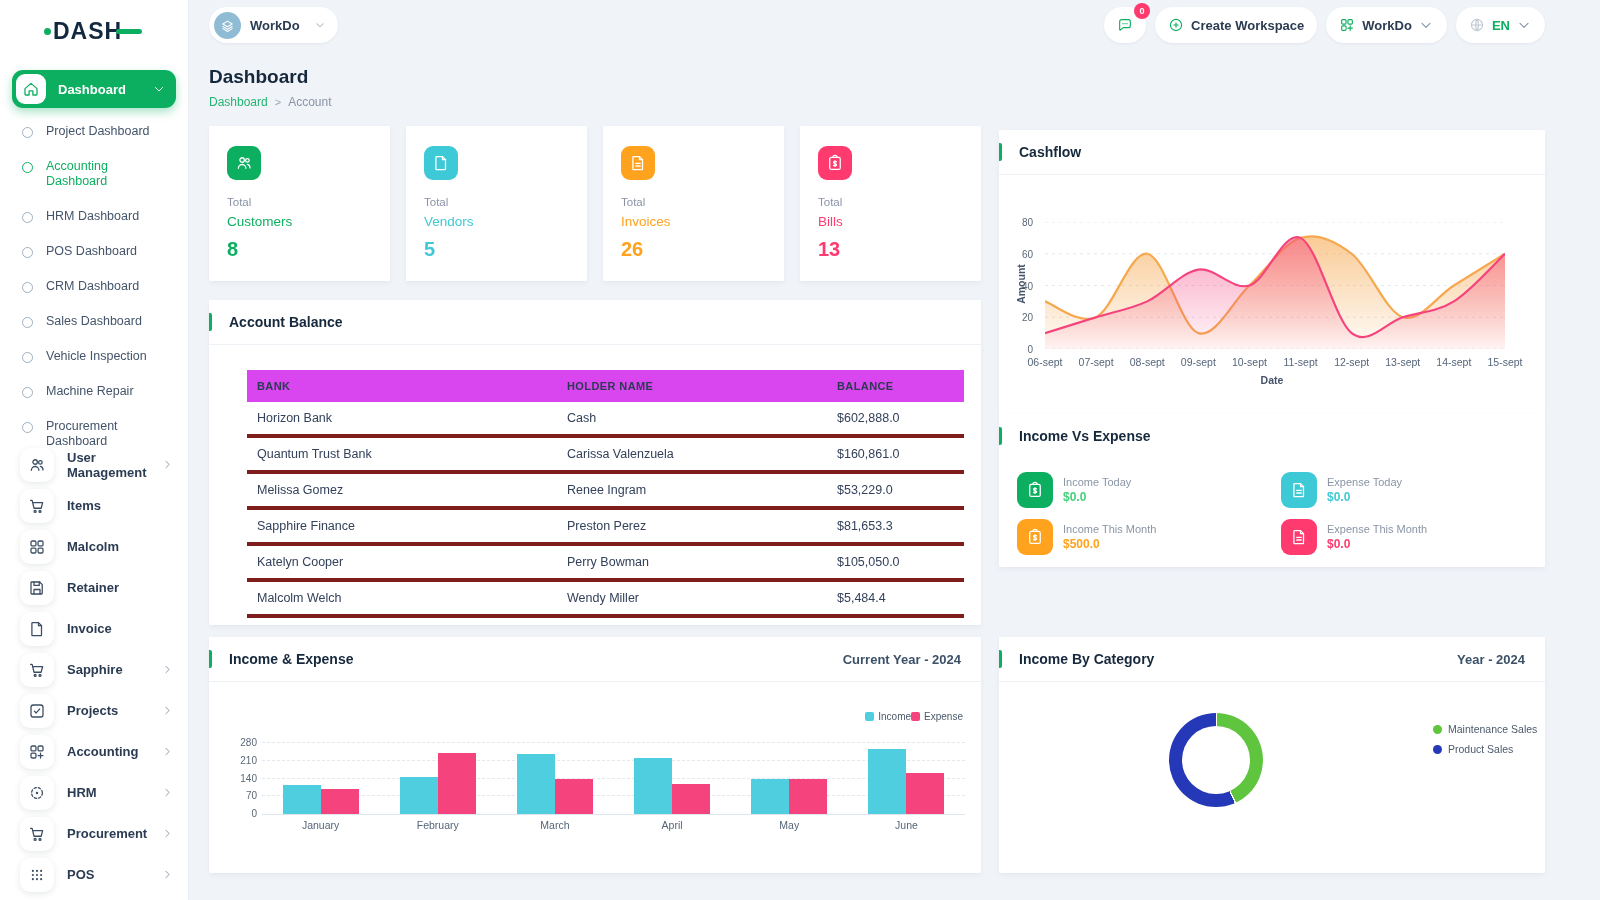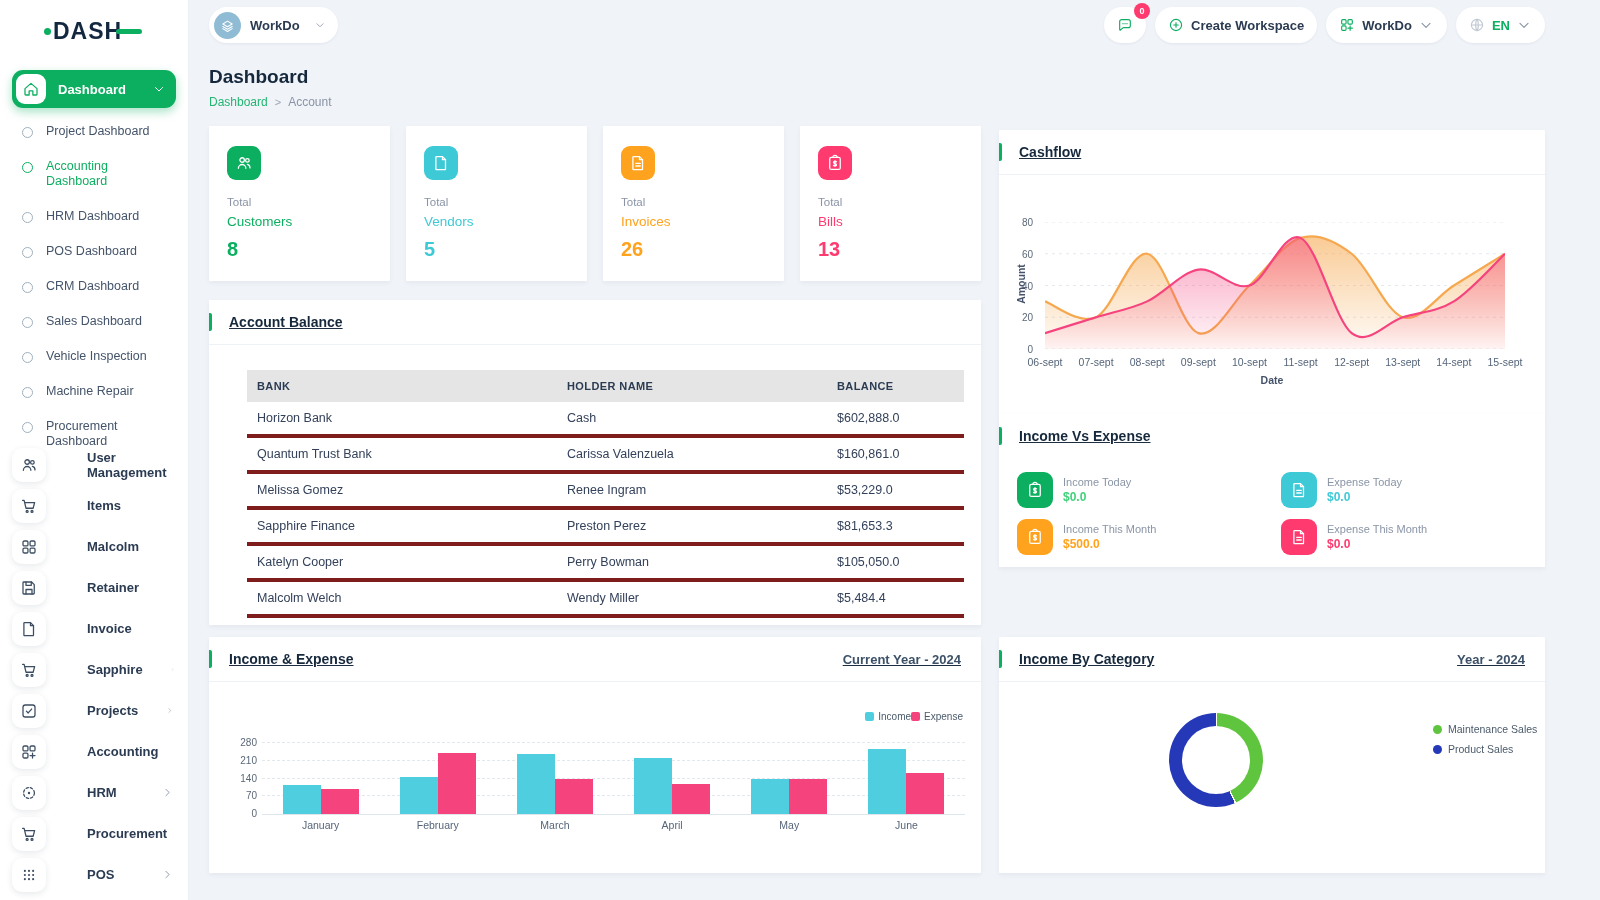--- a/index.html
+++ b/index.html
@@ -22,21 +22,21 @@
                align-items:center;justify-content:center;color:#0caf60;}
   .active-pill .lbl{flex:1;margin-left:12px;color:#fff;font-size:13px;font-weight:700;}
   .active-pill .chev{color:#fff;width:14px;height:14px;}
   .subitems{position:absolute;left:0;top:114px;width:188px;}
   .subitem{display:flex;align-items:flex-start;padding:10px 10px 10px 22px;cursor:pointer;}
   .subdot{width:9px;height:9px;border-radius:50%;border:1.5px solid #9fb0bf;margin-top:3px;flex:none;}
   .subitem.on .subdot{border-color:#0caf60;}
   .sublabel{margin-left:13px;font-size:12.5px;color:#44546a;line-height:15px;width:122px;}
   .subitem.on .sublabel{color:#0caf60;}
   .navitems{position:absolute;left:0;top:444px;width:188px;}
-  .navitem{display:flex;align-items:center;height:41px;padding:0 14px 0 12px;cursor:pointer;gap:28px;}
+  .navitem{display:flex;align-items:center;height:41px;padding:0 14px 0 20px;cursor:pointer;}
   .navicon{width:34px;height:34px;border-radius:10px;background:#fff;display:flex;align-items:center;
            justify-content:center;color:#3d4e63;box-shadow:0 2px 6px rgba(20,35,60,.10);flex:none;}
   .navlabel{flex:1;margin-left:13px;font-size:13px;font-weight:700;color:#2b3b52;}
   .navitem .chev{width:13px;height:13px;color:#8a95a6;visibility:hidden;}
   .navitem.exp .chev{visibility:visible;}
 
   
   .ws-pill{position:absolute;left:209px;top:7px;height:36px;background:#fff;border-radius:18px;
            display:flex;align-items:center;padding:0 12px 0 5px;box-shadow:0 1px 3px rgba(20,35,60,.06);cursor:pointer;}
   .ws-avatar{width:27px;height:27px;border-radius:50%;background:#8fbcd4;color:#fff;display:flex;
@@ -53,40 +53,40 @@
   .chev-sm{width:12px;height:12px;color:#8a95a6;margin-left:6px;}
 
   
   .page-title{position:absolute;left:209px;top:66px;font-size:19px;font-weight:700;color:#16283c;}
   .breadcrumb{position:absolute;left:209px;top:95px;font-size:12px;display:flex;align-items:center;gap:7px;}
   .bc-root{color:#23b571;cursor:pointer;}
   .bc-sep{color:#9aa5b5;font-size:11px;}
   .bc-cur{color:#8a94a6;}
 
   
-  .card{position:absolute;background:#fff;border-radius:1px;box-shadow:0 2px 5px rgba(20,35,60,.05);text-decoration:underline;}
+  .card{position:absolute;background:#fff;border-radius:1px;box-shadow:0 2px 5px rgba(20,35,60,.05);}
   .card-head{position:relative;height:44px;display:flex;align-items:center;padding:0 20px;
              border-bottom:1px solid #eef1f5;}
   .card-head::before{content:"";position:absolute;left:0;top:13px;width:3px;height:18px;background:#0caf60;
              border-radius:0 2px 2px 0;}
   .card-title{font-size:14px;font-weight:700;color:#16283c;flex:1;}
   .card-sub{font-size:13px;font-weight:700;color:#3c5168;}
 
   
   .stat{width:181px;height:155px;top:126px;}
   .stat .box{position:absolute;left:18px;top:20px;width:34px;height:34px;border-radius:9px;color:#fff;
              display:flex;align-items:center;justify-content:center;}
   .stat .total{position:absolute;left:18px;top:70px;font-size:11.5px;color:#8a94a6;}
   .stat .name{position:absolute;left:18px;top:88px;font-size:13.5px;font-weight:400;}
   .stat .val{position:absolute;left:18px;top:112px;font-size:20px;font-weight:700;}
 
   
   #card-balance{left:209px;top:300px;width:772px;height:325px;}
   .tbl{position:absolute;left:38px;top:70px;width:717px;border-collapse:collapse;font-size:12.5px;}
-  .tbl th{background:#e5e5e5;text-align:left;font-size:11px;font-weight:700;color:#2b3b52;
+  .tbl th{background:#d946ef;text-align:left;font-size:11px;font-weight:700;color:#2b3b52;
           letter-spacing:.4px;padding:10px 10px;}
   .tbl td{padding:9px 10px;color:#33415a;border-bottom:4px solid #7f1d1d;}
   .tbl th:nth-child(1),.tbl td:nth-child(1){width:290px;}
   .tbl th:nth-child(2),.tbl td:nth-child(2){width:250px;}
 
   
   #card-cashflow{left:999px;top:130px;width:546px;height:285px;}
   .cf-area{position:absolute;left:46px;top:92px;width:460px;height:127px;}
   .cf-ylab{position:absolute;width:34px;text-align:right;font-size:10px;color:#5b6878;}
   .cf-xlab{position:absolute;top:226px;width:44px;text-align:center;font-size:10.5px;color:#55657a;}

